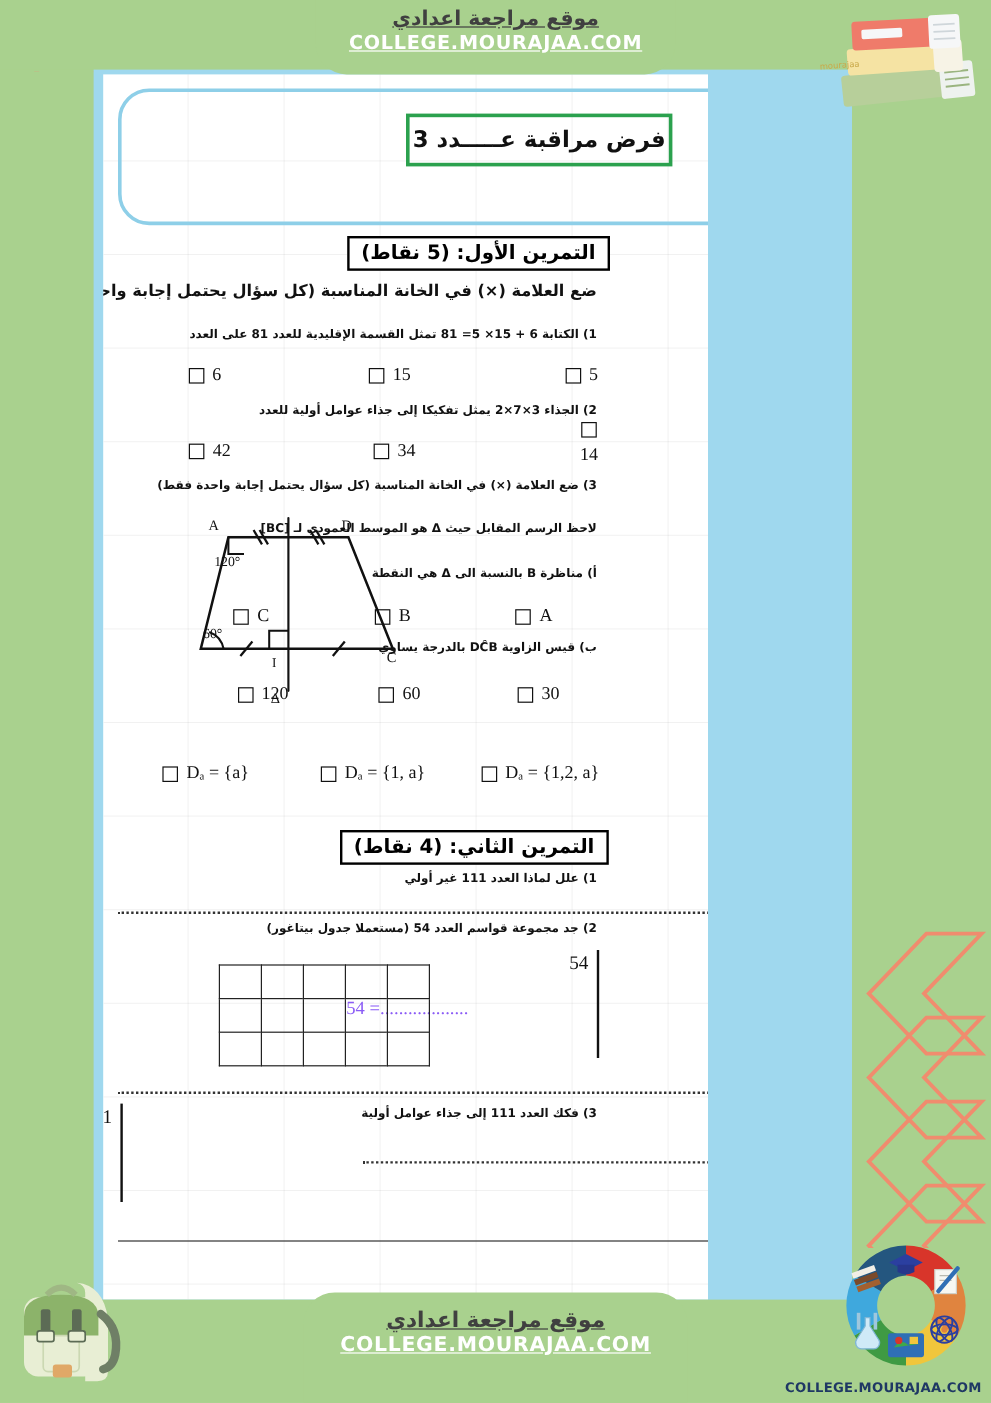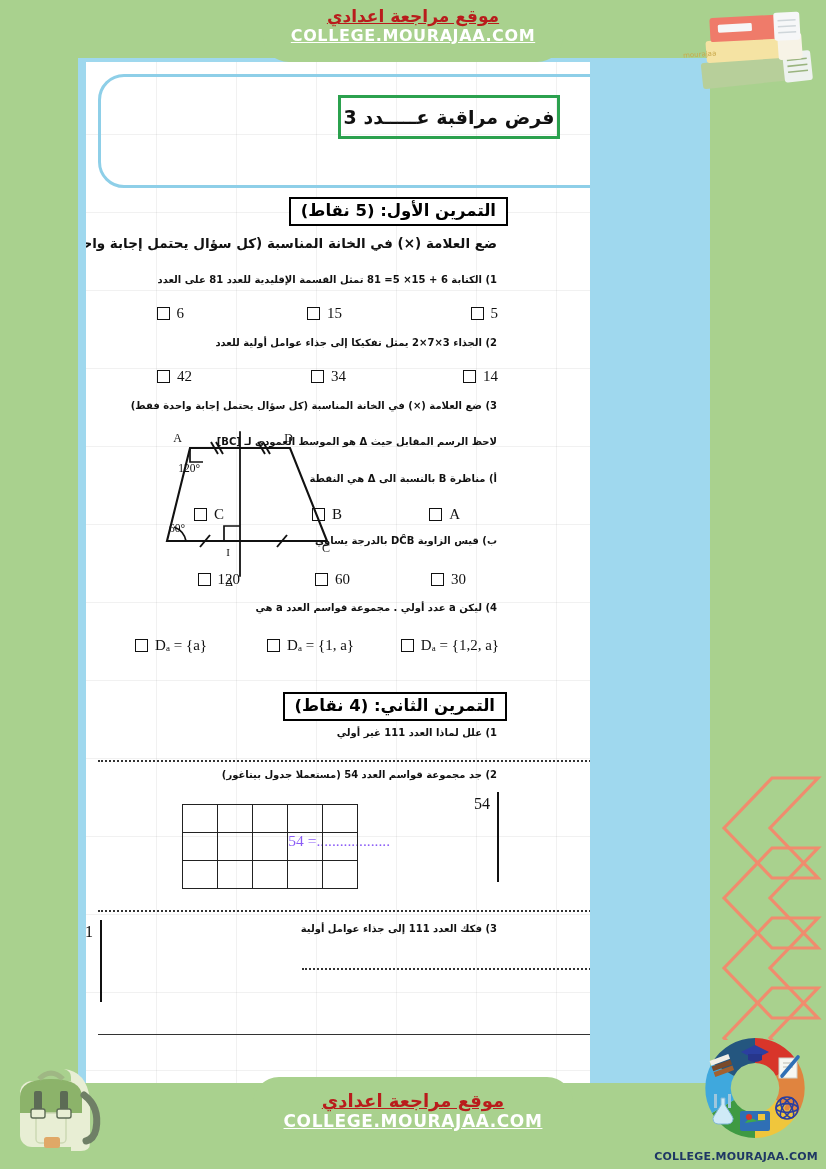--- a/index.html
+++ b/index.html
@@ -29,21 +29,21 @@
   .top-banner{
     position:absolute;left:0;top:0;width:826px;height:58px;background:#a9d18e;z-index:6;
   }
   .banner-tab{
     position:absolute;left:50%;transform:translateX(-50%);top:0;
     width:300px;height:62px;background:#a9d18e;
     border-bottom-left-radius:26px;border-bottom-right-radius:26px;
     z-index:8;text-align:center;
   }
   .site-ar{
-    color:#b91c1c;font-family:"DejaVu Sans", sans-serif;font-weight:bold;
+    color:#404040;font-family:"DejaVu Sans", sans-serif;font-weight:bold;
     font-size:17px;letter-spacing:.3px;text-decoration:underline;
     padding-top:6px;line-height:20px;
   }
   .site-url{
     color:#ffffff;font-family:"DejaVu Sans", sans-serif;font-weight:bold;
     font-size:16px;letter-spacing:.6px;text-decoration:underline;line-height:20px;
   }
 
   
   .bot-banner{position:absolute;left:0;bottom:0;width:826px;height:86px;background:#a9d18e;z-index:6;}
@@ -185,21 +185,21 @@
       <span class="box"></span>
       <span>15</span>
     </div>
     <div class="opt" style="right:406px;top:243px;">
       <span class="box"></span>
       <span>6</span>
     </div>
 
     <div class="line ar s15" style="right:93px;top:275px;">2) الجذاء  3×7×2 يمثل تفكيكا إلى جذاء عوامل أولية للعدد</div>
 
-    <div class="opt" style="right:92px;top:306px;">
+    <div class="opt" style="right:92px;top:290px;flex-direction:column;">
       <span class="box"></span>
       <span>14</span>
     </div>
     <div class="opt" style="right:244px;top:306px;">
       <span class="box"></span>
       <span>34</span>
     </div>
     <div class="opt" style="right:398px;top:306px;">
       <span class="box"></span>
       <span>42</span>
@@ -232,21 +232,20 @@
     </div>
     <div class="opt" style="right:240px;top:509px;">
       <span class="box"></span>
       <span>60</span>
     </div>
     <div class="opt" style="right:350px;top:509px;">
       <span class="box"></span>
       <span>120</span>
     </div>
 
-    <div class="line ar s15" style="right:93px;top:540px;">4) ليكن a عدد أولي . مجموعة قواسم العدد a هي</div>
 
     <div class="opt" style="right:91px;top:575px;">
       <span class="box"></span>
       <span>Dₐ = {1,2, a}</span>
     </div>
     <div class="opt" style="right:236px;top:575px;">
       <span class="box"></span>
       <span>Dₐ = {1, a}</span>
     </div>
     <div class="opt" style="right:383px;top:575px;justify-content:center;">

